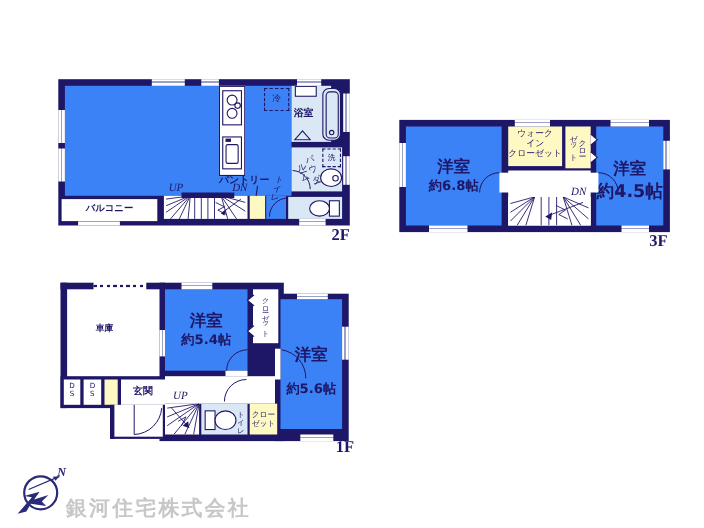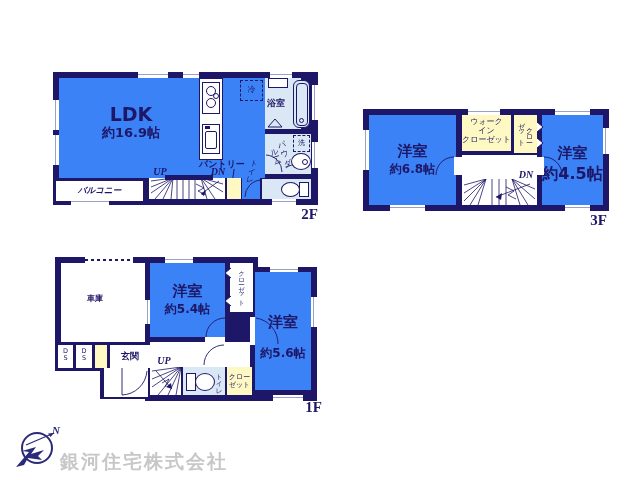--- a/index.html
+++ b/index.html
@@ -7,40 +7,36 @@
           font-family:"DejaVu Sans",sans-serif;color:#1e1666;}
   .abs{position:absolute;}
   .floor{position:absolute;background:#1e1666;}
   .room{position:absolute;}
   .cream{background:#3b82f6;}
   .blue{background:#d9e8f4;}
   .pink{background:#fef9c3;}
   .white{background:#ffffff;}
   .lab{position:absolute;color:#1e1666;line-height:1.15;text-align:center;font-weight:600;}
   .vtext{writing-mode:vertical-rl;text-orientation:upright;letter-spacing:0;}
-  .updn{font-family:"Liberation Serif",serif;font-style:italic;font-weight:bold;font-size:10px;}
+  .updn{font-family:"Liberation Serif",serif;font-style:italic;font-weight:normal;font-size:10px;}
   .ftag{font-family:"Liberation Serif",serif;font-weight:bold;font-size:15px;color:#1e1666;}
   .win-h{position:absolute;background:linear-gradient(to bottom,#ffffff 0 2px,#9aa0c8 2px 3.2px,#ffffff 3.2px 100%);}
   .win-v{position:absolute;background:linear-gradient(to right,#ffffff 0 2px,#9aa0c8 2px 3.2px,#ffffff 3.2px 100%);}
   .dash{border:1px dashed #1e1666;background:transparent;}
   svg{display:block;}
   .fix{position:absolute;border:1.3px solid #1e1666;background:#ffffff;}
 </style>
 </head>
 <body>
 
 <div class="canvas">
 
   <div class="floor" style="left:53px;top:72px;width:265px;height:133px;">
 
     <div class="room cream" style="left:6px;top:6px;width:206px;height:100px;"></div>
-    <div class="lab" style="left:28px;top:32px;width:100px;">
-      <div style="font-size:19px;font-weight:600;">LDK</div>
-      <div style="font-size:13px;">約16.9帖</div>
-    </div>
 
     <div class="fix" style="left:146px;top:6px;width:22px;height:80px;">
       <div class="fix" style="left:2px;top:3px;width:16px;height:30px;border-width:1px;">
         <div style="position:absolute;left:3px;top:3px;width:8px;height:8px;border:1px solid #1e1666;border-radius:50%;"></div>
         <div style="position:absolute;left:3px;top:15px;width:8px;height:8px;border:1px solid #1e1666;border-radius:50%;"></div>
         <div style="position:absolute;left:10px;top:10px;width:4px;height:4px;border:1px solid #1e1666;border-radius:50%;"></div>
       </div>
       <div class="fix" style="left:2px;top:45px;width:16px;height:28px;border-width:1px;">
         <div style="position:absolute;left:2px;top:6px;width:10px;height:16px;border:1px solid #1e1666;border-radius:2px;"></div>
         <div style="position:absolute;left:2px;top:1px;width:5px;height:3px;background:#1e1666;"></div>
@@ -91,21 +87,21 @@
 
     <div class="room pink" style="left:174px;top:106px;width:14px;height:21px;"></div>
     <div class="lab" style="left:146px;top:87px;font-size:9px;">パントリー</div>
     <div class="abs" style="left:180px;top:97px;width:1px;height:9px;background:#1e1666;transform:rotate(8deg);"></div>
 
     <div class="lab vtext" style="left:195px;top:82px;font-size:7.5px;font-weight:400;transform:rotate(14deg);">
       <span>トイレ</span>
     </div>
 
     <div class="room white" style="left:3px;top:109px;width:87px;height:20px;">
-      <div class="lab" style="left:0;right:0;top:5px;font-size:8.5px;font-style:italic;">バルコニー</div>
+      <div class="lab" style="left:0;right:0;top:5px;font-size:8.5px;">バルコニー</div>
     </div>
 
     <div class="room white" style="left:96px;top:106px;width:76px;height:21px;">
       <svg width="76" height="21" viewBox="0 0 76 21">
         <g stroke="#1e1666" stroke-width="0.8" fill="none">
           <path d="M24,0 L2,3 M24,0 L2,9 M24,0 L2,15 M24,0 L6,21 M24,0 L14,21 M24,0 L22,21"></path>
           <path d="M28,0 V21 M34,0 V21 M40,0 V21 M46,0 V21"></path>
           <path d="M52,0 L58,21 M52,0 L66,21 M52,0 L74,14 M52,0 L74,6"></path>
           <path d="M70,3 L52,16"></path>
           <polyline points="47,6 55,10 49,13 57,17"></polyline>

